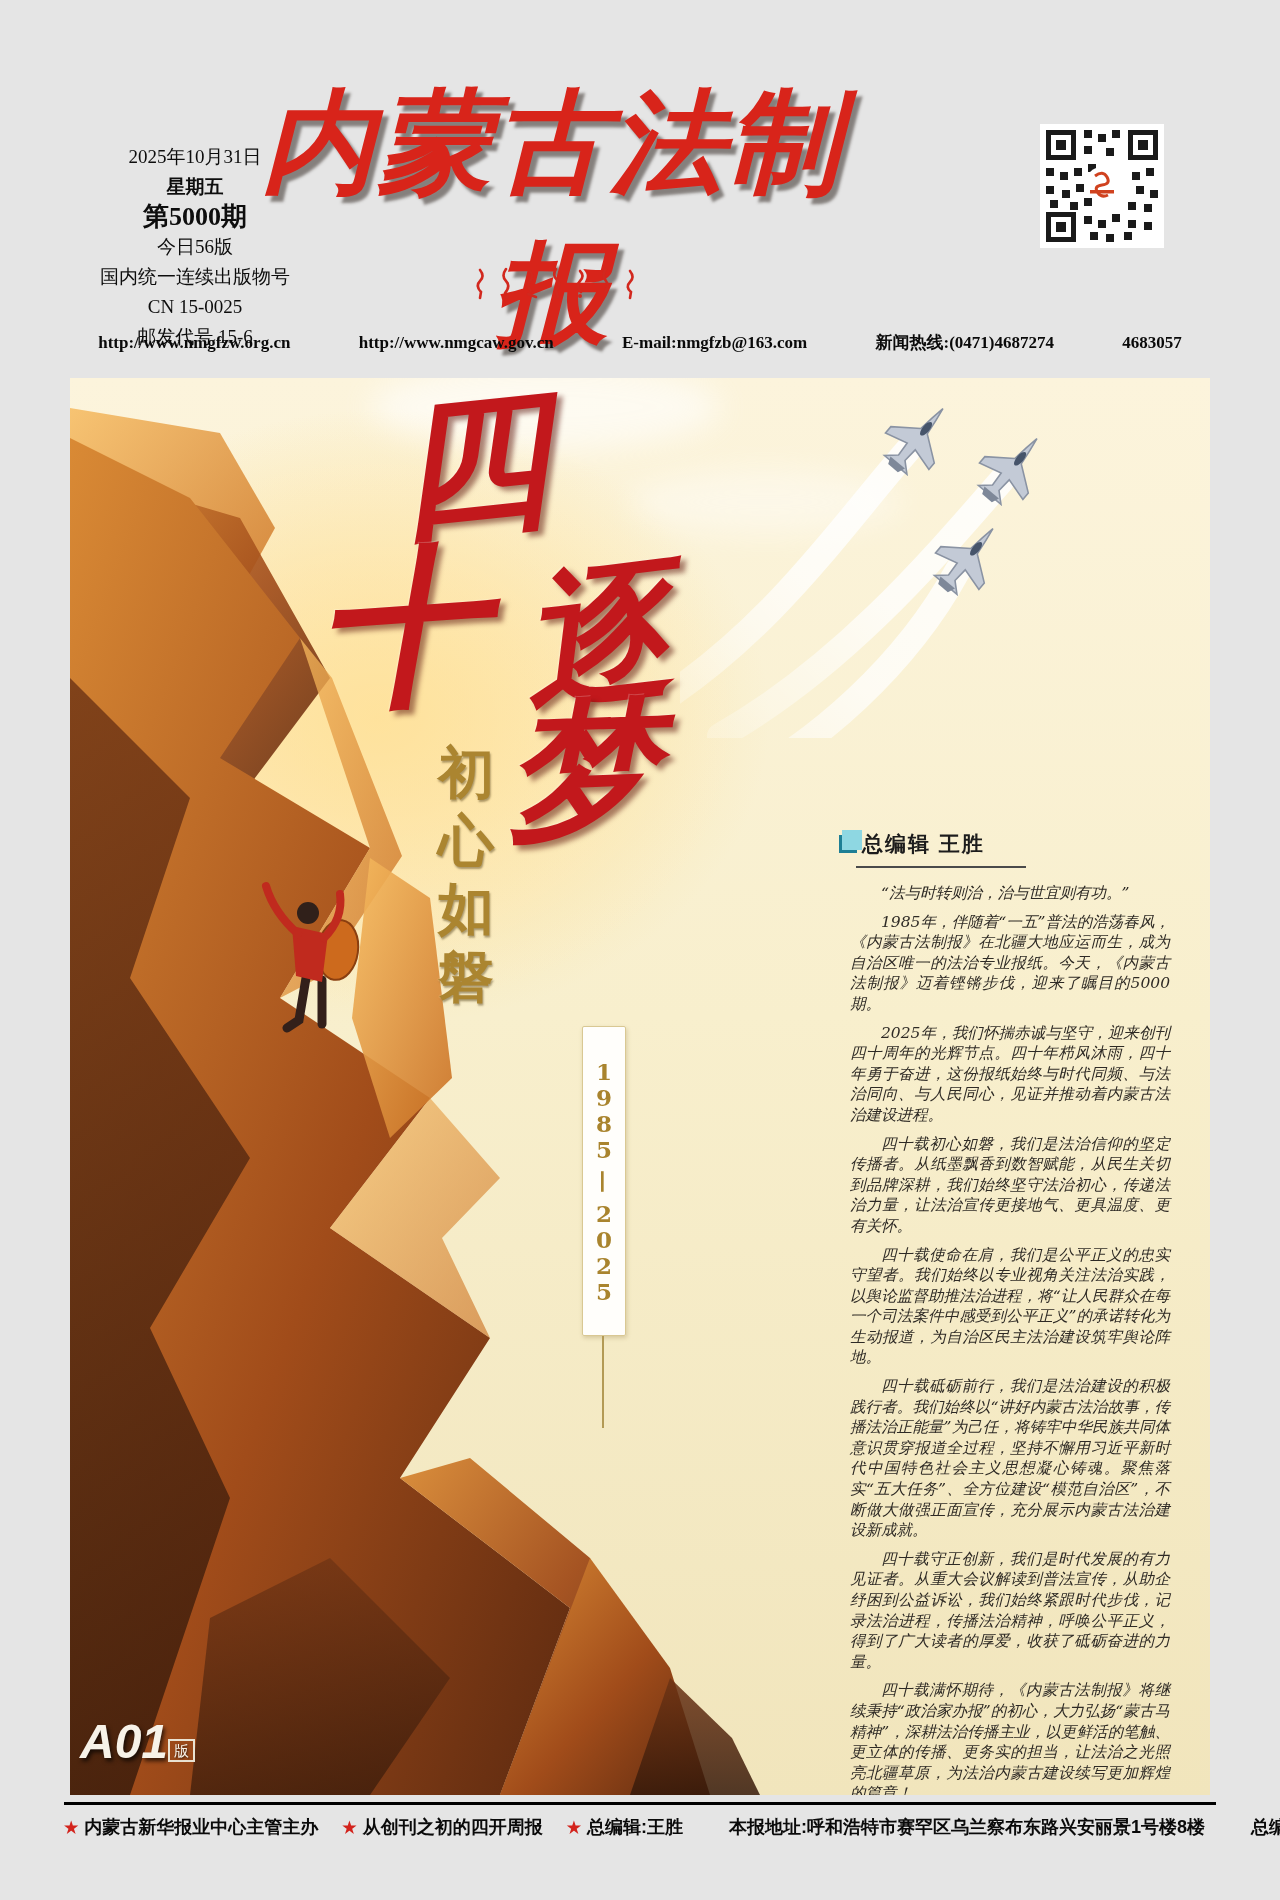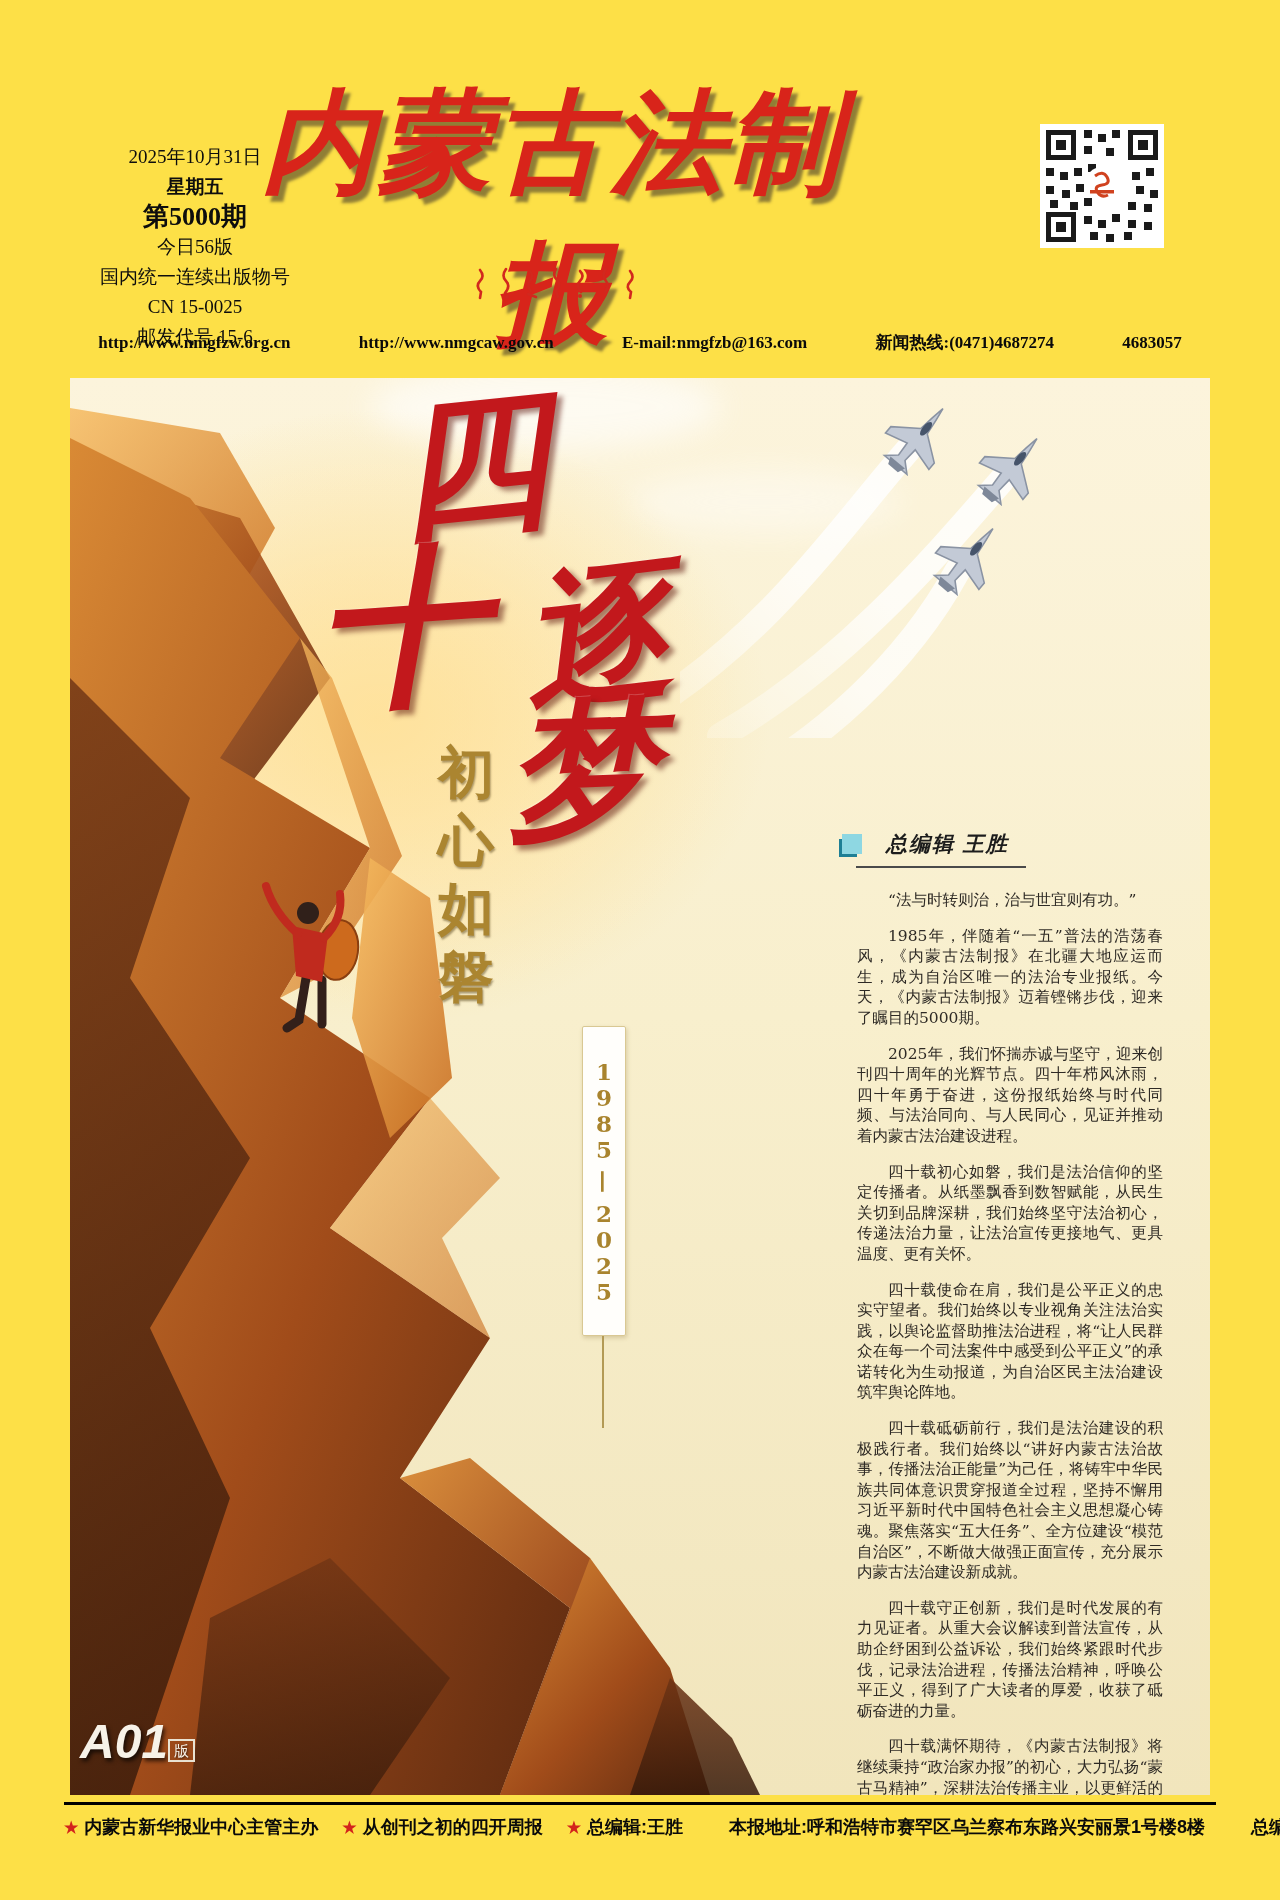--- a/index.html
+++ b/index.html
@@ -1,16 +1,16 @@
 <!DOCTYPE html>
 <html><head>
 <meta charset="utf-8">
 <style>
   html,body{margin:0;padding:0;background:#ffffff;}
-  .page{position:relative;width:1280px;height:1900px;background:#fde047;overflow:hidden;
+  .page{position:relative;width:1280px;height:1900px;background:#e5e5e5;overflow:hidden;
         font-family:"Liberation Sans",sans-serif;color:#111;}
 
   
   .issue-info{position:absolute;left:62px;top:142px;width:266px;text-align:center;
               font-family:"Liberation Serif",serif;font-size:19px;line-height:30px;color:#0d0d0d;}
   .issue-info .bold{font-weight:bold;font-size:26px;}
   .issue-info .semibold{font-weight:bold;font-size:19px;}
   .masthead{position:absolute;left:252px;top:66px;width:600px;text-align:center;
             font-family:"DejaVu Serif",serif;font-weight:bold;font-style:italic;
             font-size:112px;line-height:1.35;color:#d8241a;letter-spacing:2px;
@@ -48,29 +48,29 @@
   .years-box{position:absolute;left:512px;top:648px;width:42px;height:308px;
              background:rgba(255,255,255,.92);border:1px solid #d9c893;border-radius:2px;
              box-shadow:1px 2px 4px rgba(120,95,40,.25);
              display:flex;flex-direction:column;align-items:center;justify-content:center;gap:3px;}
   .years-box span{font-family:"DejaVu Serif",serif;font-weight:bold;font-size:23px;line-height:1;
              color:#a9842e;}
   .years-box .dash{transform:rotate(90deg);margin:6px 0;}
   .years-line{position:absolute;left:532px;top:958px;width:2px;height:92px;background:#b39a55;}
 
   .editor-head{position:absolute;left:772px;top:452px;width:350px;}
-  .editor-head .row{display:flex;align-items:center;gap:24px;font-style:italic;}
+  .editor-head .row{display:flex;gap:0;}
   .teal-icon{position:relative;width:20px;height:20px;background:#8ed7e2;
              box-shadow:-4px 4px 0 -1px #1e7f95;}
   .editor-name{font-size:21px;font-weight:bold;color:#1c1c1c;letter-spacing:2px;}
   .editor-rule{margin:8px 0 0 14px;width:170px;height:2px;background:#4a4a4a;}
 
   .article{position:absolute;left:772px;top:497px;width:336px;color:#2e2a25;
            font-family:"DejaVu Serif",serif;font-size:15.5px;line-height:20.6px;text-align:justify;}
-  .article p{margin:15px;text-indent:2em;}
+  .article p{margin:8px;text-indent:2em;font-style:italic;}
 
   .page-badge{position:absolute;left:10px;top:1340px;display:flex;align-items:flex-end;}
   .badge-code{font-size:48px;font-weight:bold;font-style:italic;color:#f7f2e8;line-height:1;
               text-shadow:2px 3px 4px rgba(0,0,0,.7);}
   .badge-ban{font-size:15px;color:#f7f2e8;border:2px solid #e9e2d2;padding:2px 4px;line-height:1;
              margin-bottom:4px;text-shadow:1px 1px 2px rgba(0,0,0,.6);}
 
   
   .footer{position:absolute;left:64px;top:1802px;width:1152px;border-top:3px solid #000;
           padding-top:10px;display:flex;align-items:center;white-space:nowrap;

